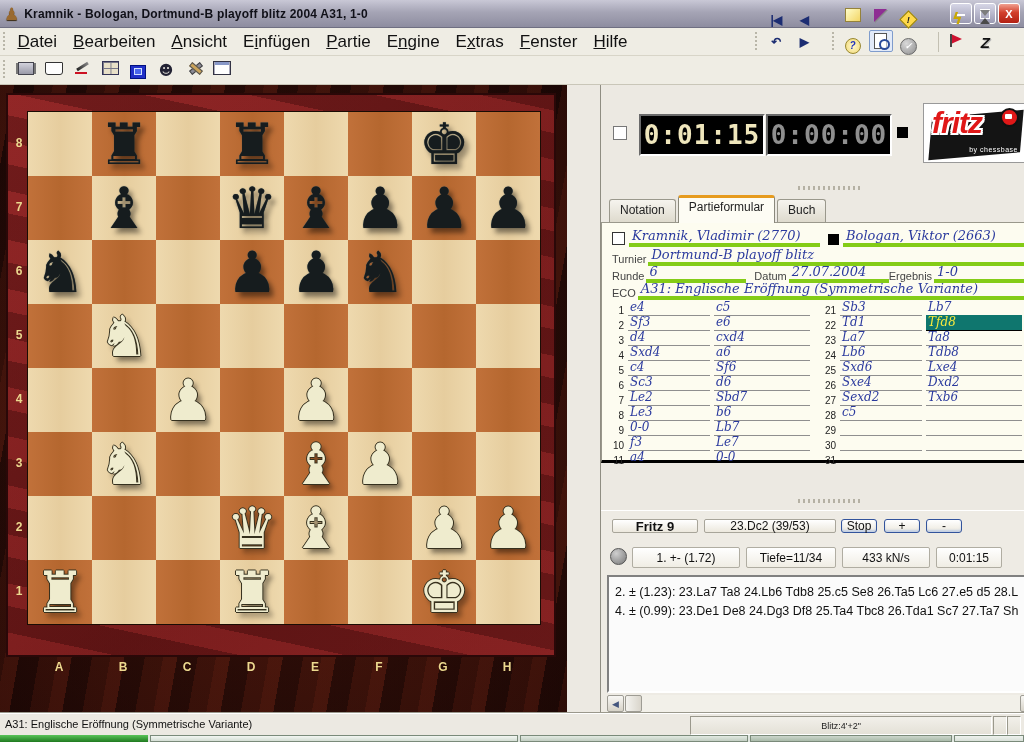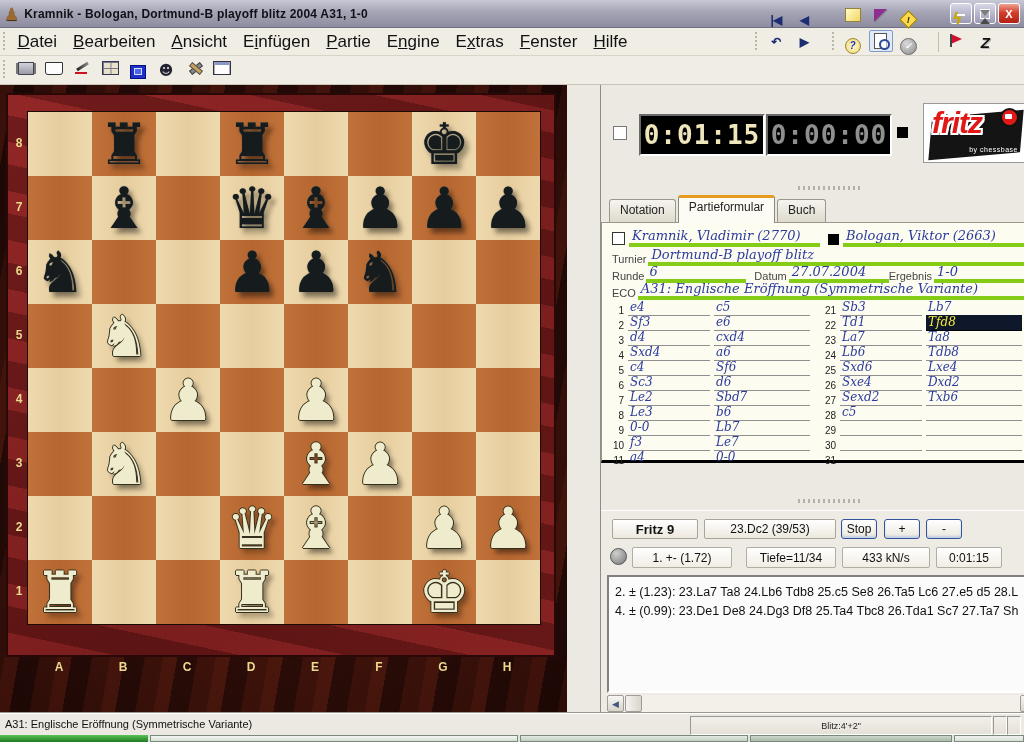--- a/index.html
+++ b/index.html
@@ -159,35 +159,35 @@
   .sqb{width:11px;height:11px;background:#000;margin:0 4px 2px 8px;}
   .flabel{margin:0 2px 1px 0;color:#444;}
   .r1{height:20px;} .r2{height:19px;} .r3{height:17px;} .r4{height:17px;}
   .mv-grid{position:absolute;left:0;top:78px;width:424px;height:163px;overflow:hidden;display:flex;}
   .mv-col{width:212px;}
   .mv-row{display:flex;height:15px;align-items:flex-end;}
   .mv-n{width:26px;text-align:right;font-size:10px;color:#222;padding-right:4px;box-sizing:border-box;}
   .mv-c{font-family:"DejaVu Serif",serif;font-style:italic;color:#2b3a9e;font-size:12px;
     border-bottom:1px solid #8f8f8f;padding:0 2px 1px;white-space:nowrap;overflow:hidden;box-sizing:border-box;}
   .mv-w{width:82px;margin-right:4px;} .mv-b{width:96px;}
-  .mv-c.hl{background:#0f172a;color:#f6e93e;border-bottom-color:#000;}
+  .mv-c.hl{background:#0f766e;color:#f6e93e;border-bottom-color:#000;}
 
   
   .sbtn{position:absolute;width:17px;height:17px;background:linear-gradient(#f8f7f4,#d7d3c8);
     border:1px solid #9e9c94;border-radius:2px;box-sizing:border-box;display:flex;
     align-items:center;justify-content:center;font-size:9px;color:#44567e;}
   .sthumb{position:absolute;width:17px;background:linear-gradient(90deg,#f4f3ef,#d9d5cb);
     border:1px solid #9e9c94;border-radius:2px;box-sizing:border-box;}
   .strack-v{position:absolute;width:17px;background:#f2f0e9;}
   .strack-h{position:absolute;height:17px;background:#f2f0e9;}
 
   
   .engine{position:absolute;left:0;top:425px;width:457px;height:203px;background:#eeebe4;
     border-top:1px solid #fff;}
-  .ebtn{position:absolute;height:20px;box-sizing:border-box;display:flex;align-items:center;
+  .ebtn{position:absolute;height:14px;box-sizing:border-box;display:flex;align-items:center;
     justify-content:center;font-size:12px;color:#111;background:linear-gradient(#ffffff,#ece8dd);
     border:1px solid #a8a59a;border-radius:2px;}
   .ebtn.xp{border:1px solid #33549c;border-radius:3px;box-shadow:inset 0 -2px 2px rgba(160,185,230,.55);}
   .epanel{position:absolute;height:21px;box-sizing:border-box;display:flex;align-items:center;
     justify-content:center;font-size:12px;color:#111;background:linear-gradient(#ffffff,#f0ede4);
     border:1px solid #b0ada2;border-radius:2px;}
   .led{position:absolute;left:9px;top:461px;width:15px;height:15px;border-radius:50%;
     border:1px solid #555;background:radial-gradient(circle at 35% 30%,#cfcfcf,#777);}
   .eout{position:absolute;left:6px;top:64px;width:430px;height:118px;background:#fbfbfb;
     border:2px solid;border-color:#808080 #fff #fff #808080;box-sizing:border-box;
@@ -591,21 +591,21 @@
       </div>
 
     <div class="engine">
       <div class="ebtn" style="left:11px;top:8px;width:86px;font-weight:bold;font-size:13px;">Fritz 9</div>
       <div class="ebtn" style="left:103px;top:8px;width:132px;">23.Dc2 (39/53)</div>
       <div class="ebtn xp" style="left:240px;top:8px;width:36px;">Stop</div>
       <div class="ebtn xp" style="left:283px;top:8px;width:36px;">+</div>
       <div class="ebtn xp" style="left:325px;top:8px;width:36px;">-</div>
 
       <div class="led" style="left:9px;top:37px;"></div>
-      <div class="epanel" style="left:31px;top:36px;width:100px;">1. +- (1.72)</div>
+      <div class="epanel" style="left:31px;top:36px;width:108px;">1. +- (1.72)</div>
       <div class="epanel" style="left:145px;top:36px;width:90px;">Tiefe=11/34</div>
       <div class="epanel" style="left:241px;top:36px;width:88px;">433 kN/s</div>
       <div class="epanel" style="left:335px;top:36px;width:66px;">0:01:15</div>
 
       <div class="eout" id="engine-lines">
           <div class="eline">2. ± (1.23): 23.La7 Ta8 24.Lb6 Tdb8 25.c5 Se8 26.Ta5 Lc6 27.e5 d5 28.L</div>
           <div class="eline">4. ± (0.99): 23.De1 De8 24.Dg3 Df8 25.Ta4 Tbc8 26.Tda1 Sc7 27.Ta7 Sh</div>
         </div>
 
       <div class="strack-v" style="left:436px;top:64px;height:118px;"></div>

